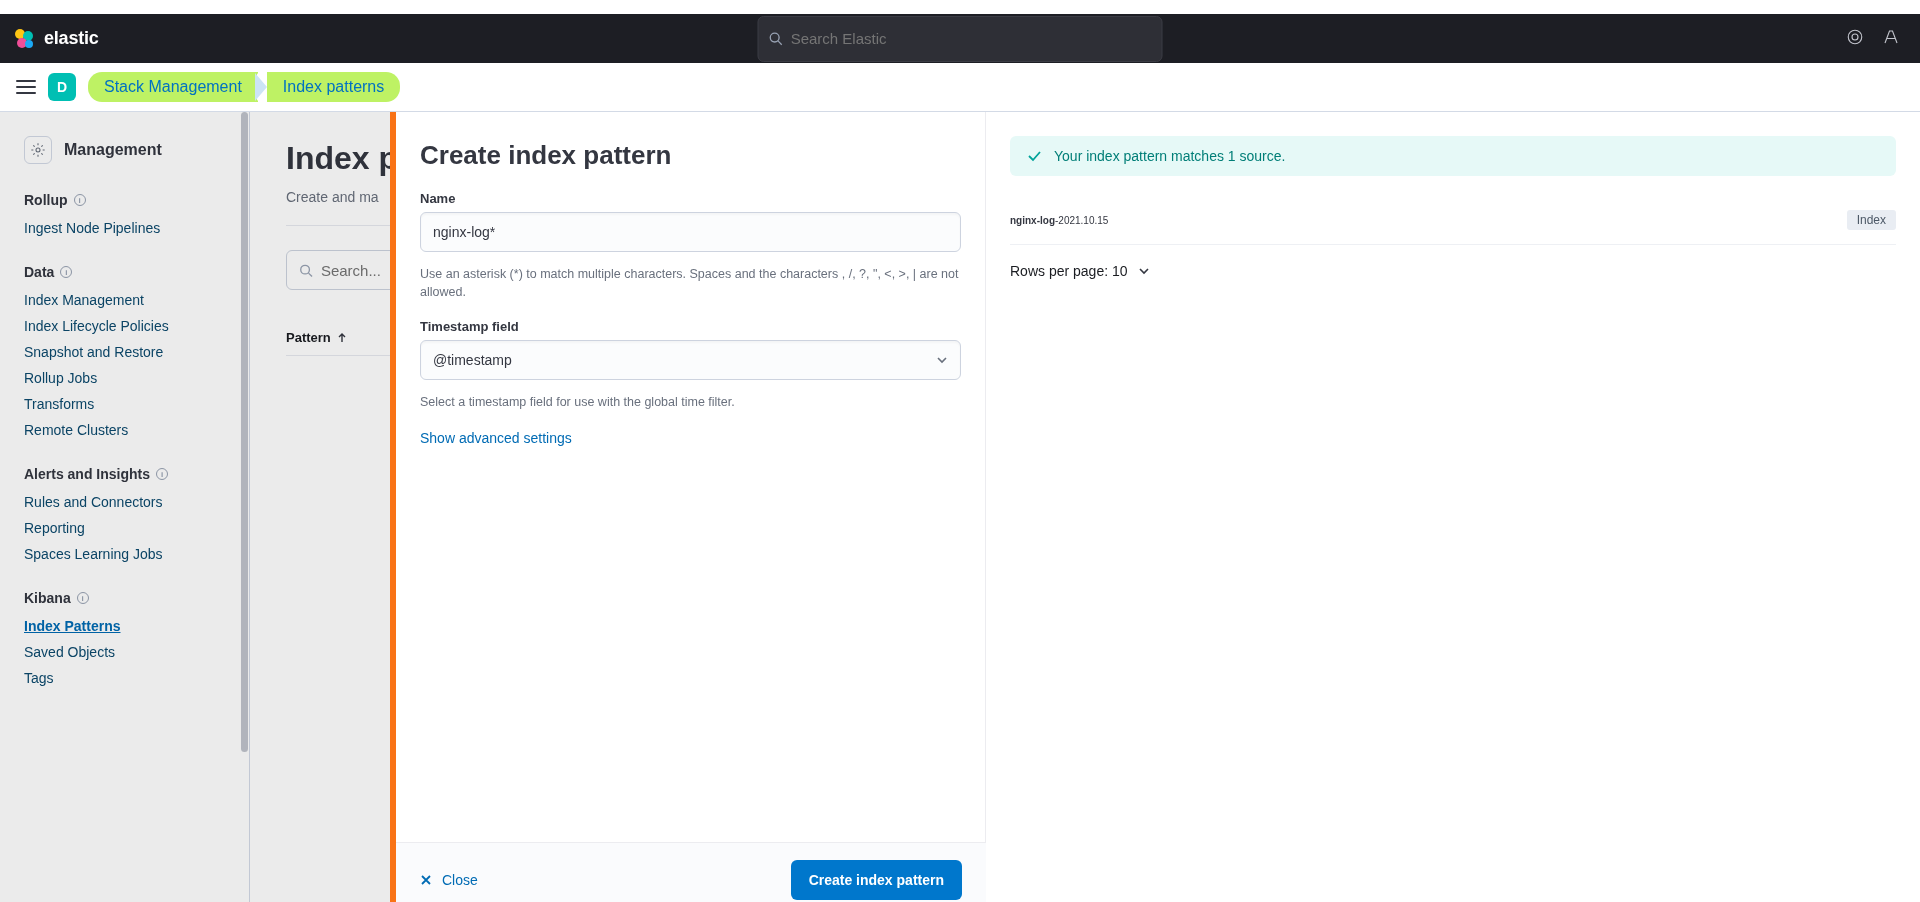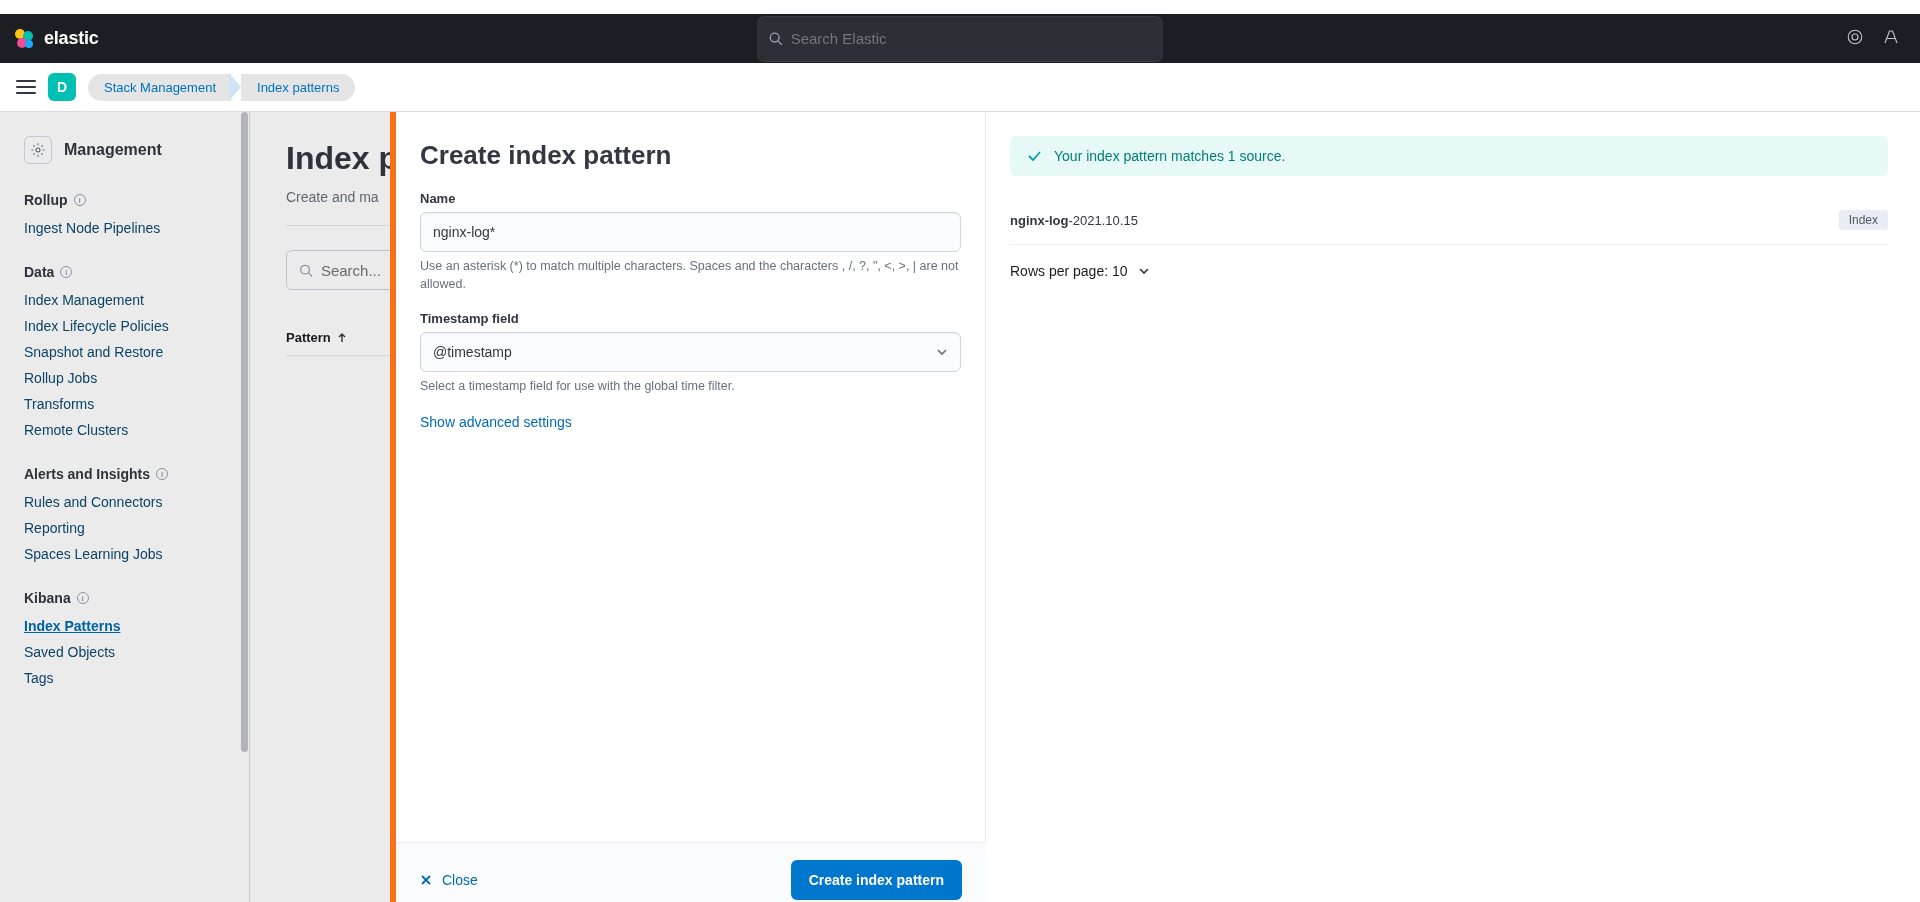--- a/index.html
+++ b/index.html
@@ -15,21 +15,21 @@
   .search-box input { background: transparent; border: none; outline: none; color: #98a2b3; font-size: 15px; width: 100%; }
   .search-box svg { margin-right: 8px; }
   .topbar-right { margin-left: auto; display: flex; gap: 18px; align-items: center; padding-right: 8px; }
 
   
   .subnav { height: 49px; background: #fff; border-bottom: 1px solid #d3dae6; display: flex; align-items: center; padding: 0 16px; gap: 12px; }
   .hamburger { display: flex; flex-direction: column; justify-content: center; gap: 4px; width: 20px; height: 20px; cursor: pointer; }
   .hamburger span { height: 2px; background: #343741; border-radius: 1px; }
   .space-badge { width: 28px; height: 28px; border-radius: 6px; background: #00bfb3; color: #fff; display: flex; align-items: center; justify-content: center; font-weight: 700; font-size: 14px; }
   .breadcrumbs { display: flex; align-items: center; }
-  .crumb { background: #e5e5e5; color: #0071c2; padding: 6px 16px; font-size: 13px; position: relative; }
+  .crumb { background: #bef264; color: #0071c2; padding: 6px 16px; font-size: 16px; position: relative; }
   .crumb:first-child { border-top-left-radius: 14px; border-bottom-left-radius: 14px; }
   .crumb-sep { width: 0; height: 0; border-top: 14px solid transparent; border-bottom: 14px solid transparent; border-left: 10px solid #fff; margin-left: -1px; position: relative; }
   .crumb-sep::before { content: ""; position: absolute; left: -12px; top: -14px; border-top: 14px solid transparent; border-bottom: 14px solid transparent; border-left: 12px solid #cce4f5; }
   .crumb.last { border-top-right-radius: 14px; border-bottom-right-radius: 14px; }
 
   
   .app-body { display: flex; height: calc(100vh - 98px); position: relative; }
 
   
   .sidebar { width: 250px; border-right: 1px solid #d3dae6; padding: 24px 0 24px 24px; overflow-y: auto; position: relative; }
@@ -54,35 +54,35 @@
   .tbl-head { margin-top: 30px; padding: 10px 0; font-size:13px; font-weight:700; color:#1a1c21; display:flex; align-items:center; gap:6px; }
 
   
   .dim-mask { position: absolute; inset: 0; background: rgba(0,0,0,0.08); pointer-events: none; }
 
   
   .flyout-wrap { position: absolute; top: 0; right: 0; bottom: 0; left: 390px; background: transparent; display: flex; }
   .flyout { flex: 1; background: #fff; display: flex; flex-direction: column; border-left: 6px solid #f97316; }
   .flyout-columns { flex: 1; display: flex; overflow: hidden; }
   .fly-left { flex: 0 0 590px; border-right: 1px solid #ececf0; padding: 28px 24px 20px 24px; display:flex; flex-direction:column; }
-  .fly-right { flex: 1; padding: 24px 32px 20px 24px; }
+  .fly-right { flex: 1; padding: 24px 24px 20px 24px; }
   .fly-footer { height: 74px; border-top: 1px solid #ececf0; background: #fafbfd; display:flex; align-items:center; justify-content:space-between; padding: 4px 24px; flex: 0 0 590px; }
   .fly-footer-wrap { display:flex; }
 
   .fly-left h2 { font-size: 26px; font-weight: 700; margin-bottom: 20px; }
   .form-label { font-size: 13px; font-weight: 600; color: #343741; margin-bottom: 6px; display:block; }
   .text-input { width: 100%; height: 40px; border: 1px solid #cdd3df; border-radius: 6px; background: #fbfcfd; padding: 0 12px; font-size: 14px; color: #343741; box-shadow: inset 0 2px 2px rgba(0,0,0,0.03); }
-  .help-text { font-size: 12.5px; color: #69707d; margin-top: 6px; line-height: 1.4; }
+  .help-text { font-size: 12.5px; color: #69707d; margin-top: 14px; line-height: 1.4; }
   .select-input { width: 100%; height: 40px; border: 1px solid #cdd3df; border-radius: 6px; background: #fbfcfd; padding: 0 12px; font-size: 14px; color: #343741; display:flex; align-items:center; justify-content:space-between; box-shadow: inset 0 2px 2px rgba(0,0,0,0.03); cursor:pointer;}
   .link { color: #006bb4; font-size: 14px; cursor: pointer; }
 
   .callout { background: #e6f9f7; border-radius: 6px; padding: 12px 16px; display:flex; align-items:center; gap:12px; color:#007e77; font-size:14px; }
   .match-list { margin-top: 22px; }
   .match-row { display:flex; align-items:center; justify-content:space-between; border-bottom:1px solid #eef0f4; padding: 12px 0 14px; }
-  .match-name { font-size: 13px; }
+  .match-name { font-size: 10px; }
   .match-name strong { font-weight: 700; }
   .badge { background: #e9edf3; color: #4c5866; font-size: 12px; padding: 3px 10px; border-radius: 3px; }
   .rows-per { display:flex; align-items:center; gap:10px; font-size:14px; color:#1a1c21; margin-top:18px; cursor:pointer; }
 
   .btn-text { display:flex; align-items:center; gap:10px; color:#006bb4; font-size:14px; cursor:pointer; background:none; border:none; }
   .btn-primary { background:#07c; color:#fff; border:none; border-radius:6px; height:40px; padding:0 18px; font-size:14px; font-weight:600; cursor:pointer; }
   .btn-primary { background:#006bb4; }
   .btn-primary { background:#0077cc; }
   .btn-primary { background:#006bb4; }
   .btn-primary { background:#0071c2; }

